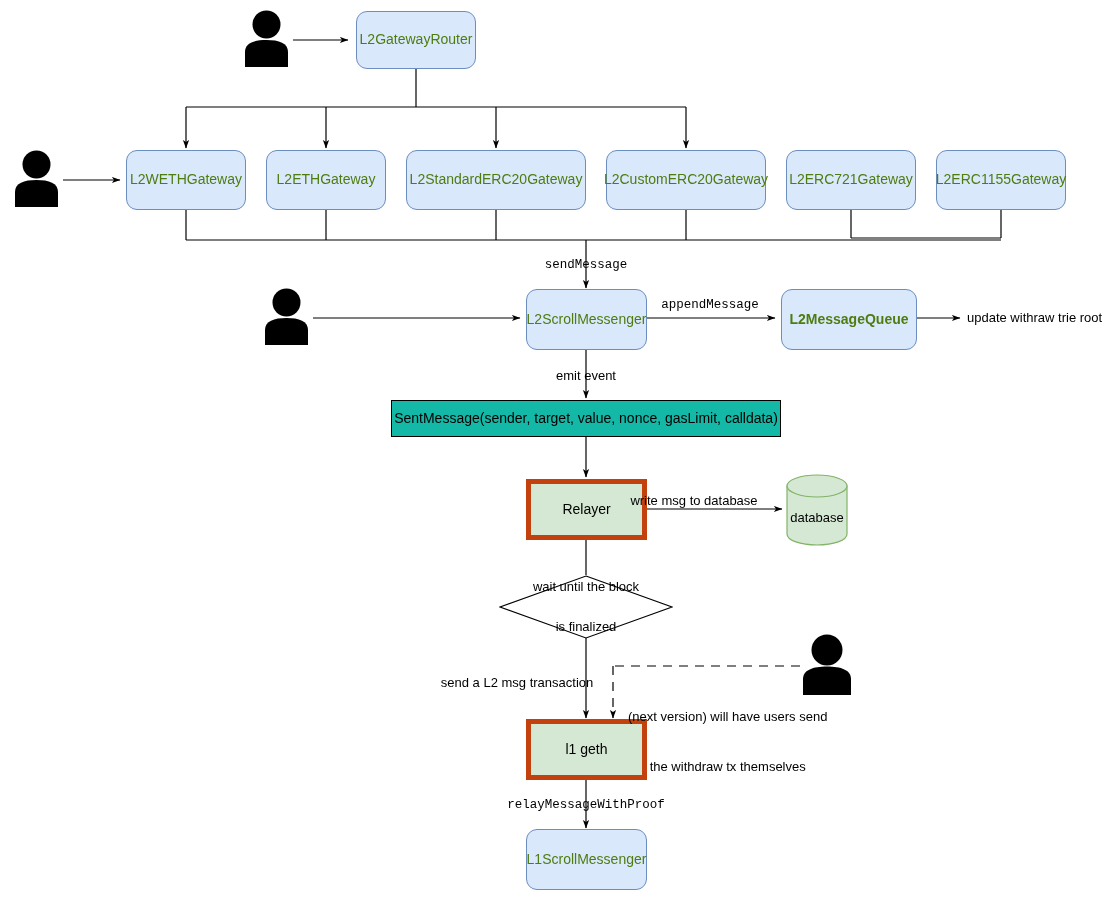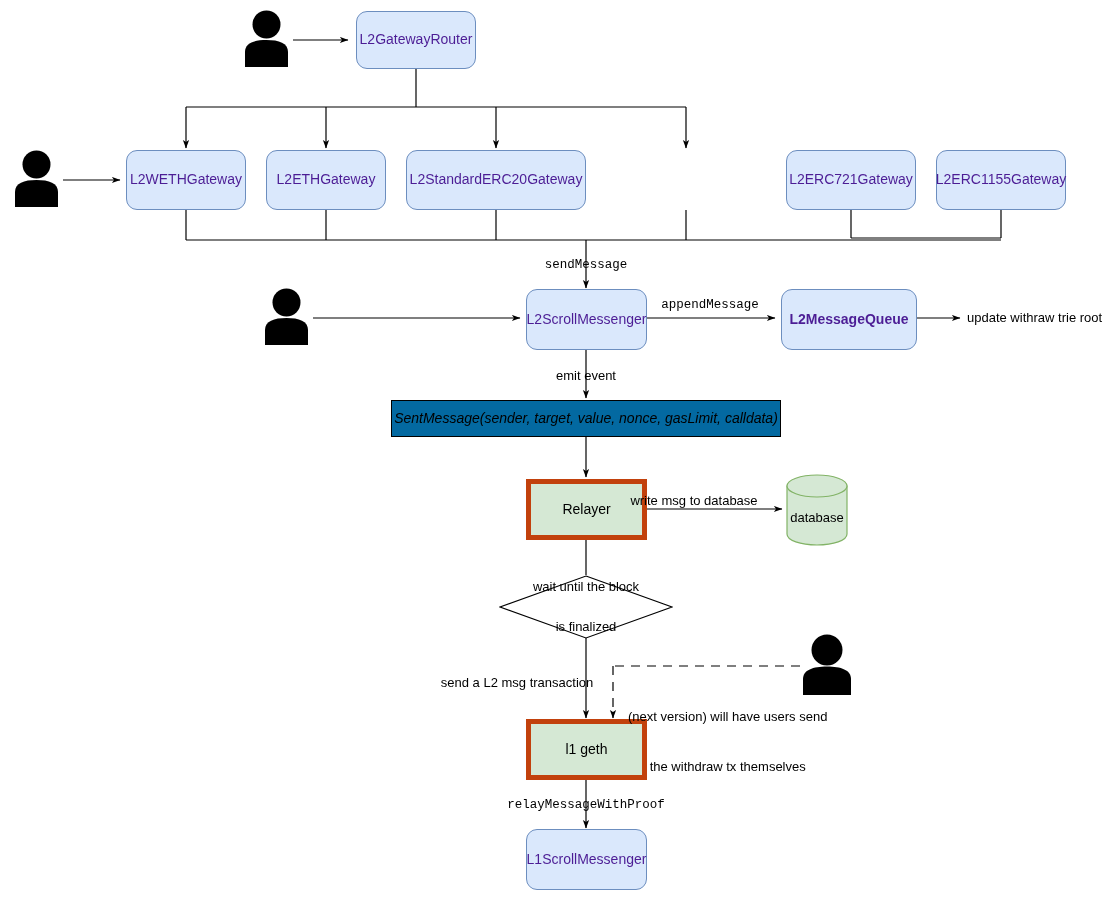--- a/index.html
+++ b/index.html
@@ -31,35 +31,34 @@
     display: flex;
     align-items: center;
     justify-content: center;
     text-align: center;
     line-height: 1.25;
   }
   .node-blue {
     background: #dae8fc;
     border: 1px solid #6c8ebf;
     border-radius: 11px;
-    color: #4c1d95;
+    color: #4d7c0f;
     font-size: 14px;
   }
   .node-green {
     background: #d5e8d4;
     border: 5px solid #c2410c;
     color: #000000;
     font-size: 14px;
   }
   .node-plain {
-    background: #0369a1;
+    background: #14b8a6;
     border: 1px solid #000000;
     color: #000000;
     font-size: 14px;
-    font-style: italic;
   }
   .edge-label {
     position: absolute;
     color: #000000;
     white-space: pre;
     line-height: 1.3;
   }
   .label-mono {
     font-family: "Liberation Mono", monospace;
     font-size: 12.5px;
@@ -179,20 +178,23 @@
   </div>
 
   <div class="node node-blue" style="left:266px; top:150px; width:120px; height:60px;">
     <span>L2ETHGateway</span>
   </div>
 
   <div class="node node-blue" style="left:406px; top:150px; width:180px; height:60px;">
     <span>L2StandardERC20Gateway</span>
   </div>
 
+  <div class="node node-blue" style="left:606px; top:150px; width:160px; height:60px;">
+    <span>L2CustomERC20Gateway</span>
+  </div>
 
   <div class="node node-blue" style="left:786px; top:150px; width:130px; height:60px;">
     <span>L2ERC721Gateway</span>
   </div>
 
   <div class="node node-blue" style="left:936px; top:150px; width:130px; height:60px;">
     <span>L2ERC1155Gateway</span>
   </div>
 
   <div class="node node-blue" style="left:526px; top:289px; width:121px; height:61px;">

